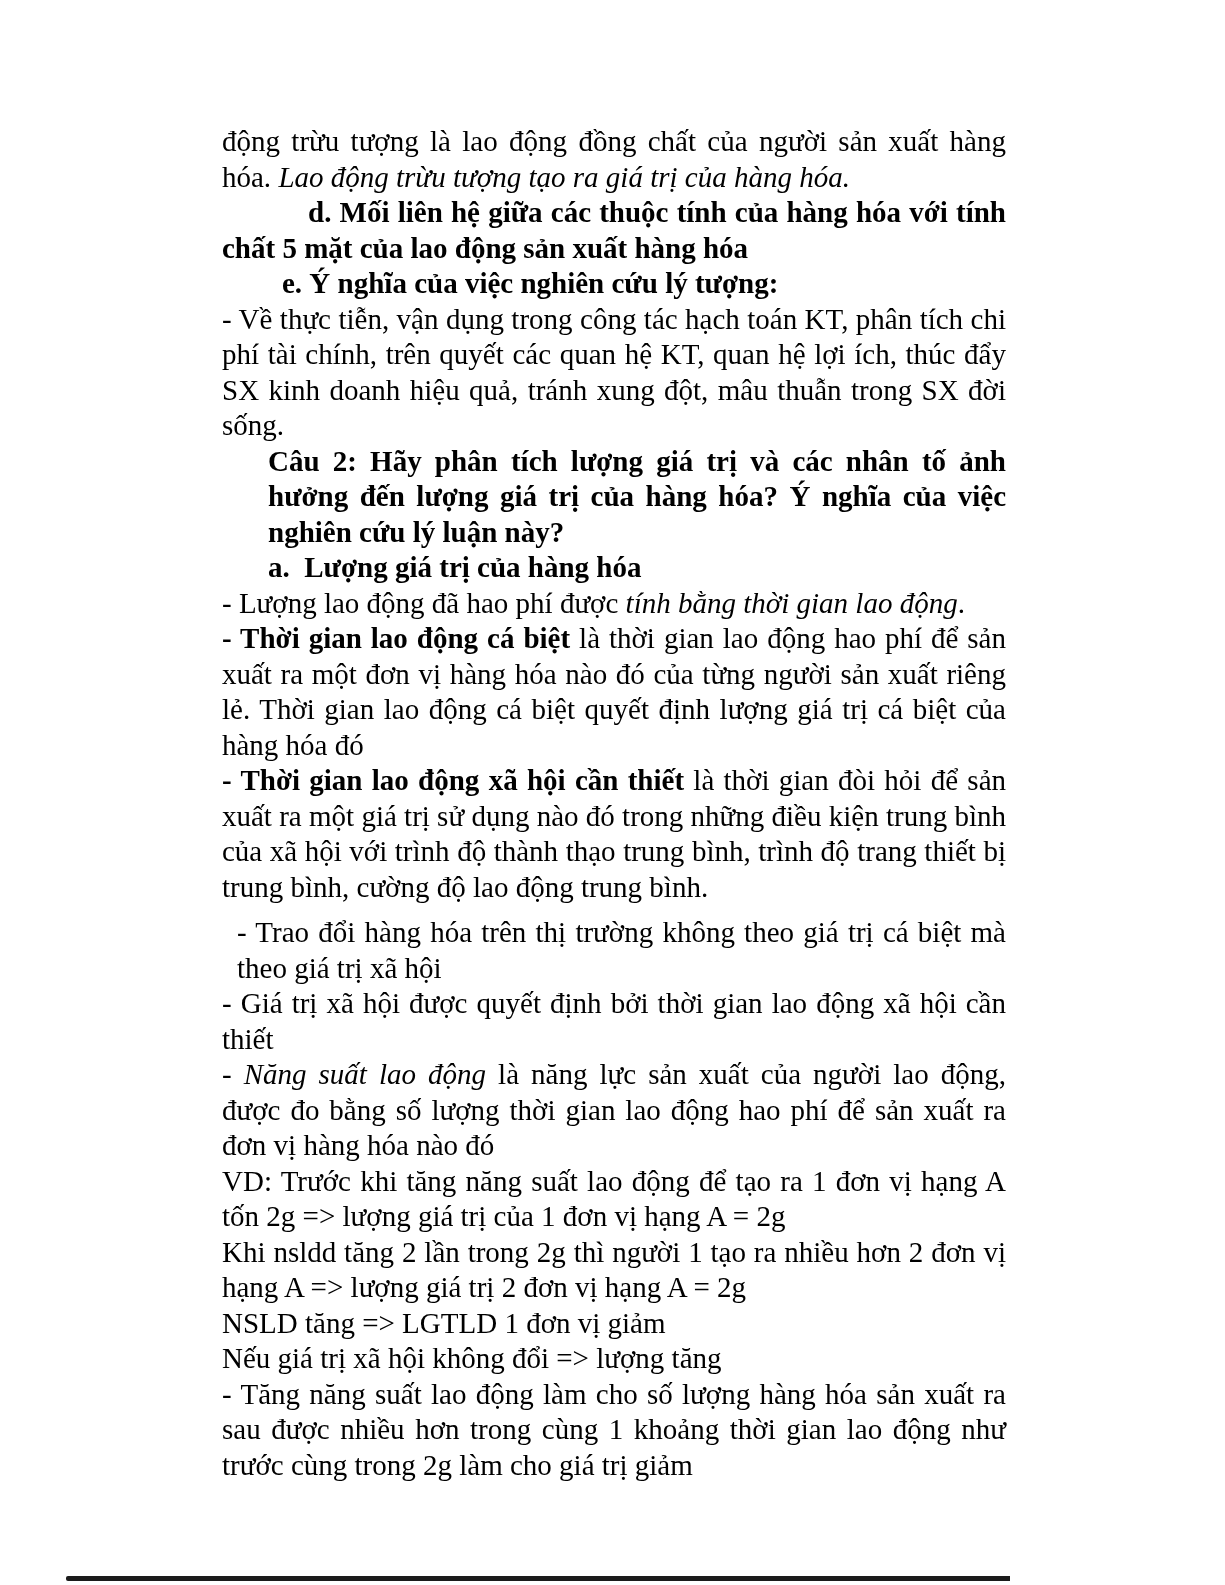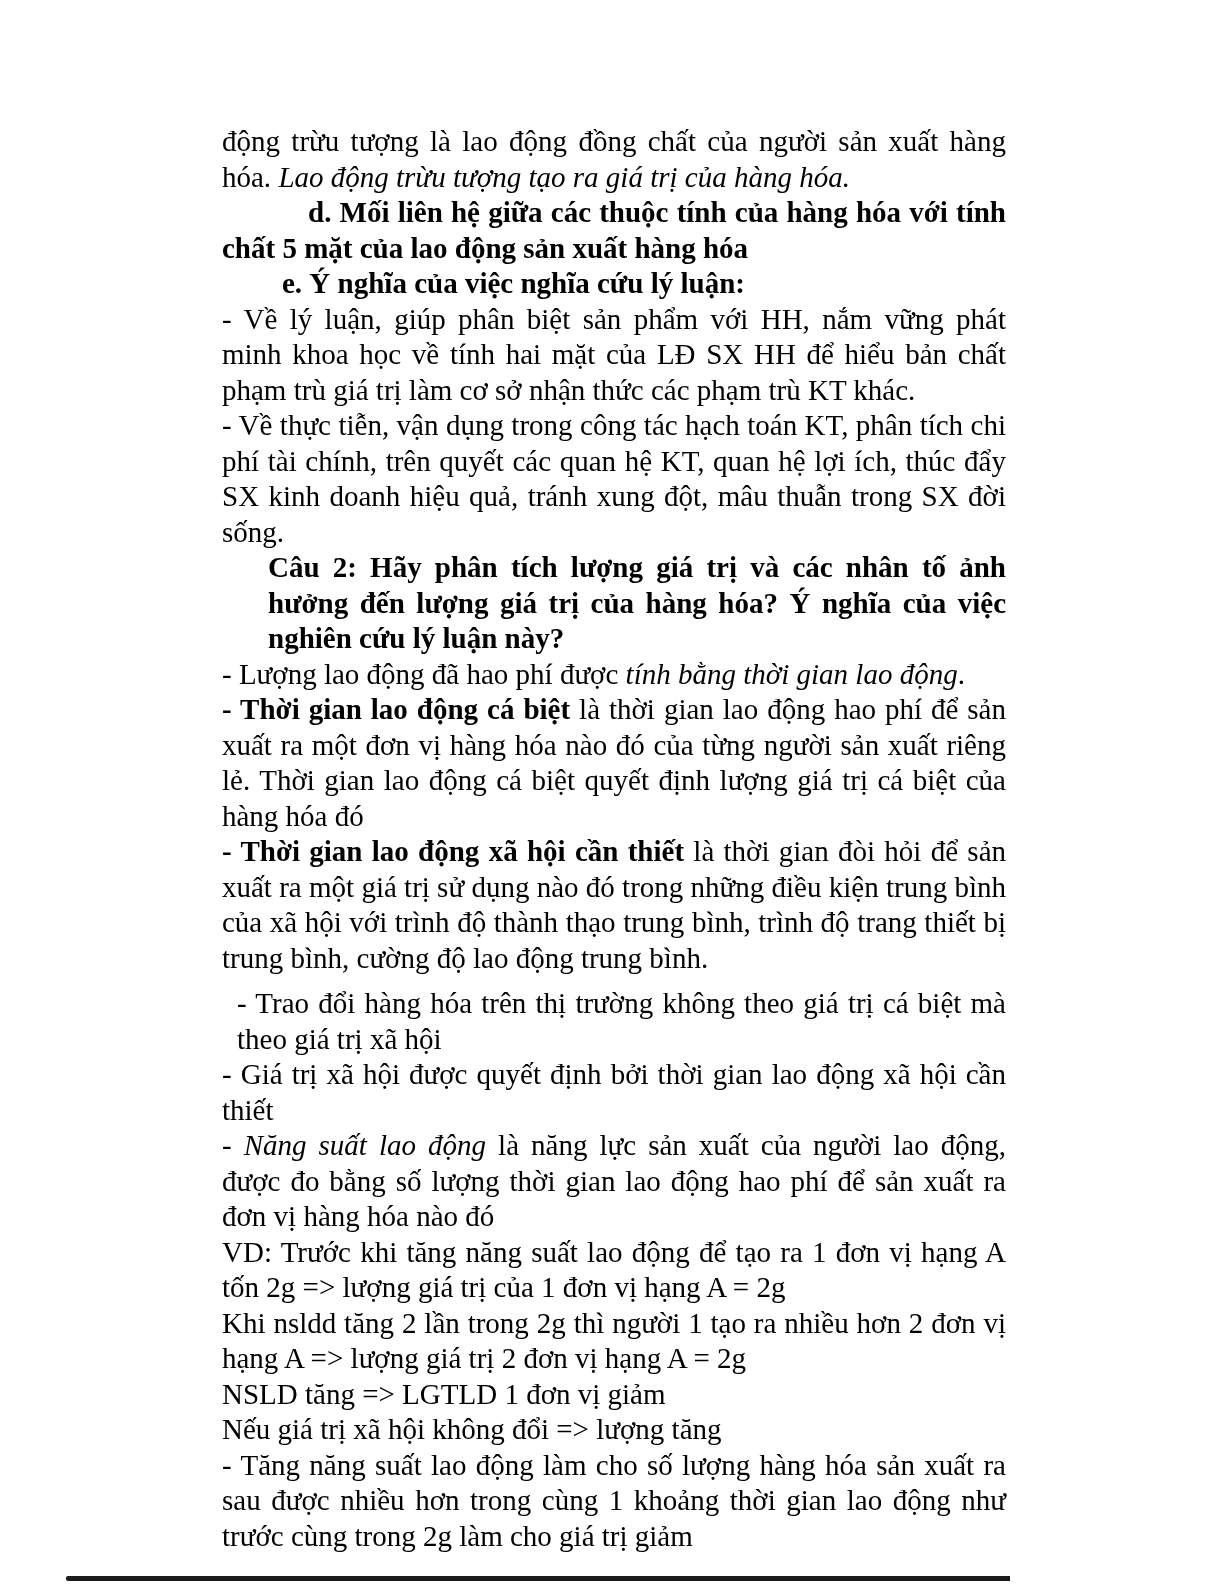--- a/index.html
+++ b/index.html
@@ -52,24 +52,24 @@
     height: 3px;
   }
 </style>
 </head>
 <body>
 
 <div class="page">
   <div class="content">
       <p class="para"><span class="seg-normal">động trừu tượng là lao động đồng chất của người sản xuất hàng hóa. </span><span class="seg-italic">Lao động trừu tượng tạo ra giá trị của hàng hóa.</span></p>
       <p class="para indent-d"><span class="seg-bold">d. Mối liên hệ giữa các thuộc tính của hàng hóa với tính chất 5 mặt của lao động sản xuất hàng hóa</span></p>
-      <p class="para indent-e"><span class="seg-bold">e. Ý nghĩa của việc nghĩa cứu lý luận:</span></p>
-      <p class="para"><span class="seg-normal">- Về lý luận, giúp phân biệt sản phẩm với HH, nắm vững phát minh khoa học về tính hai mặt của LĐ SX HH để hiểu bản chất phạm trù giá trị làm cơ sở nhận thức các phạm trù KT khác.</span></p>
+      <p class="para indent-e"><span class="seg-bold">e. Ý nghĩa của việc nghiên cứu lý tượng:</span></p>
       <p class="para"><span class="seg-normal">- Về thực tiễn, vận dụng trong công tác hạch toán KT, phân tích chi phí tài chính, trên quyết các quan hệ KT, quan hệ lợi ích, thúc đẩy SX kinh doanh hiệu quả, tránh xung đột, mâu thuẫn trong SX đời sống.</span></p>
       <p class="para block-cau"><span class="seg-bold">Câu 2: Hãy phân tích lượng giá trị và các nhân tố ảnh hưởng đến lượng giá trị của hàng hóa? Ý nghĩa của việc nghiên cứu lý luận này?</span></p>
+      <p class="para block-cau"><span class="seg-bold">a. Lượng giá trị của hàng hóa</span></p>
       <p class="para"><span class="seg-normal">- Lượng lao động đã hao phí được </span><span class="seg-bold-italic">tính bằng thời gian lao động</span><span class="seg-normal">.</span></p>
       <p class="para"><span class="seg-bold">- Thời gian lao động cá biệt</span><span class="seg-normal"> là thời gian lao động hao phí để sản xuất ra một đơn vị hàng hóa nào đó của từng người sản xuất riêng lẻ. Thời gian lao động cá biệt quyết định lượng giá trị cá biệt của hàng hóa đó</span></p>
       <p class="para"><span class="seg-bold">- Thời gian lao động xã hội cần thiết</span><span class="seg-normal"> là thời gian đòi hỏi để sản xuất ra một giá trị sử dụng nào đó trong những điều kiện trung bình của xã hội với trình độ thành thạo trung bình, trình độ trang thiết bị trung bình, cường độ lao động trung bình.</span></p>
       <p class="para gap-before"><span class="seg-normal">- Trao đổi hàng hóa trên thị trường không theo giá trị cá biệt mà theo giá trị xã hội</span></p>
       <p class="para"><span class="seg-normal">- Giá trị xã hội được quyết định bởi thời gian lao động xã hội cần thiết</span></p>
       <p class="para"><span class="seg-normal">- </span><span class="seg-bold-italic">Năng suất lao động</span><span class="seg-normal"> là năng lực sản xuất của người lao động, được đo bằng số lượng thời gian lao động hao phí để sản xuất ra đơn vị hàng hóa nào đó</span></p>
       <p class="para"><span class="seg-normal">VD: Trước khi tăng năng suất lao động để tạo ra 1 đơn vị hạng A tốn 2g =&gt; lượng giá trị của 1 đơn vị hạng A = 2g</span></p>
       <p class="para"><span class="seg-normal">Khi nsldd tăng 2 lần trong 2g thì người 1 tạo ra nhiều hơn 2 đơn vị hạng A =&gt; lượng giá trị 2 đơn vị hạng A = 2g</span></p>
       <p class="para"><span class="seg-normal">NSLD tăng =&gt; LGTLD 1 đơn vị giảm</span></p>
       <p class="para"><span class="seg-normal">Nếu giá trị xã hội không đổi =&gt; lượng tăng</span></p>

